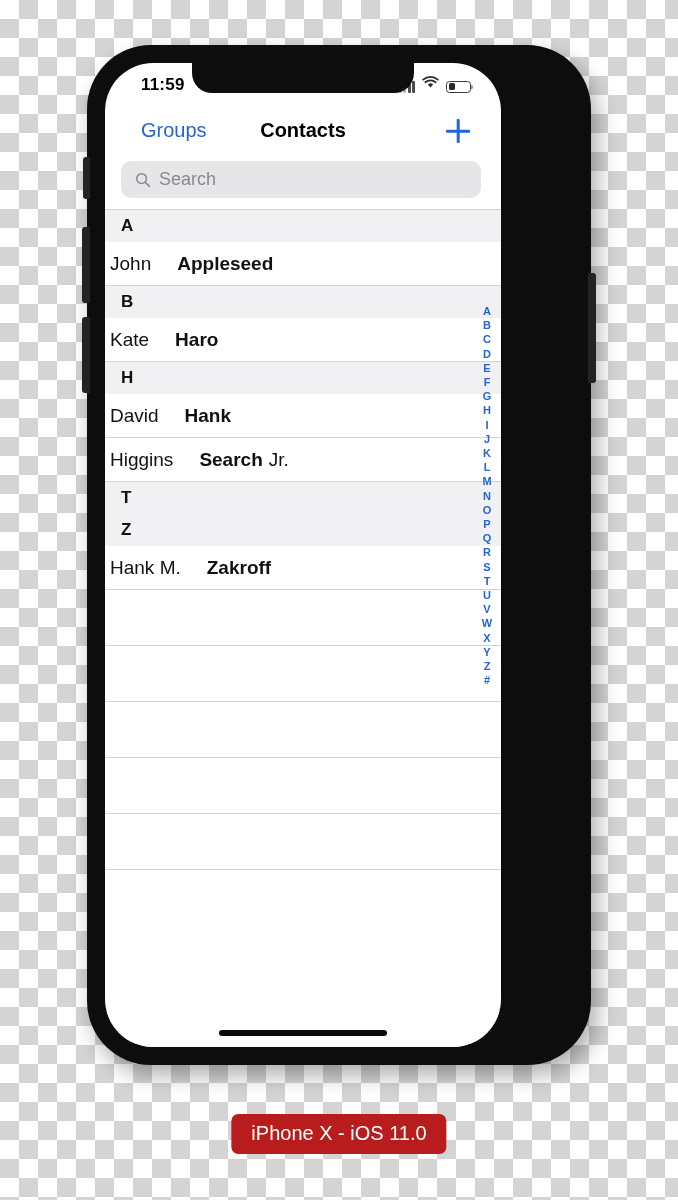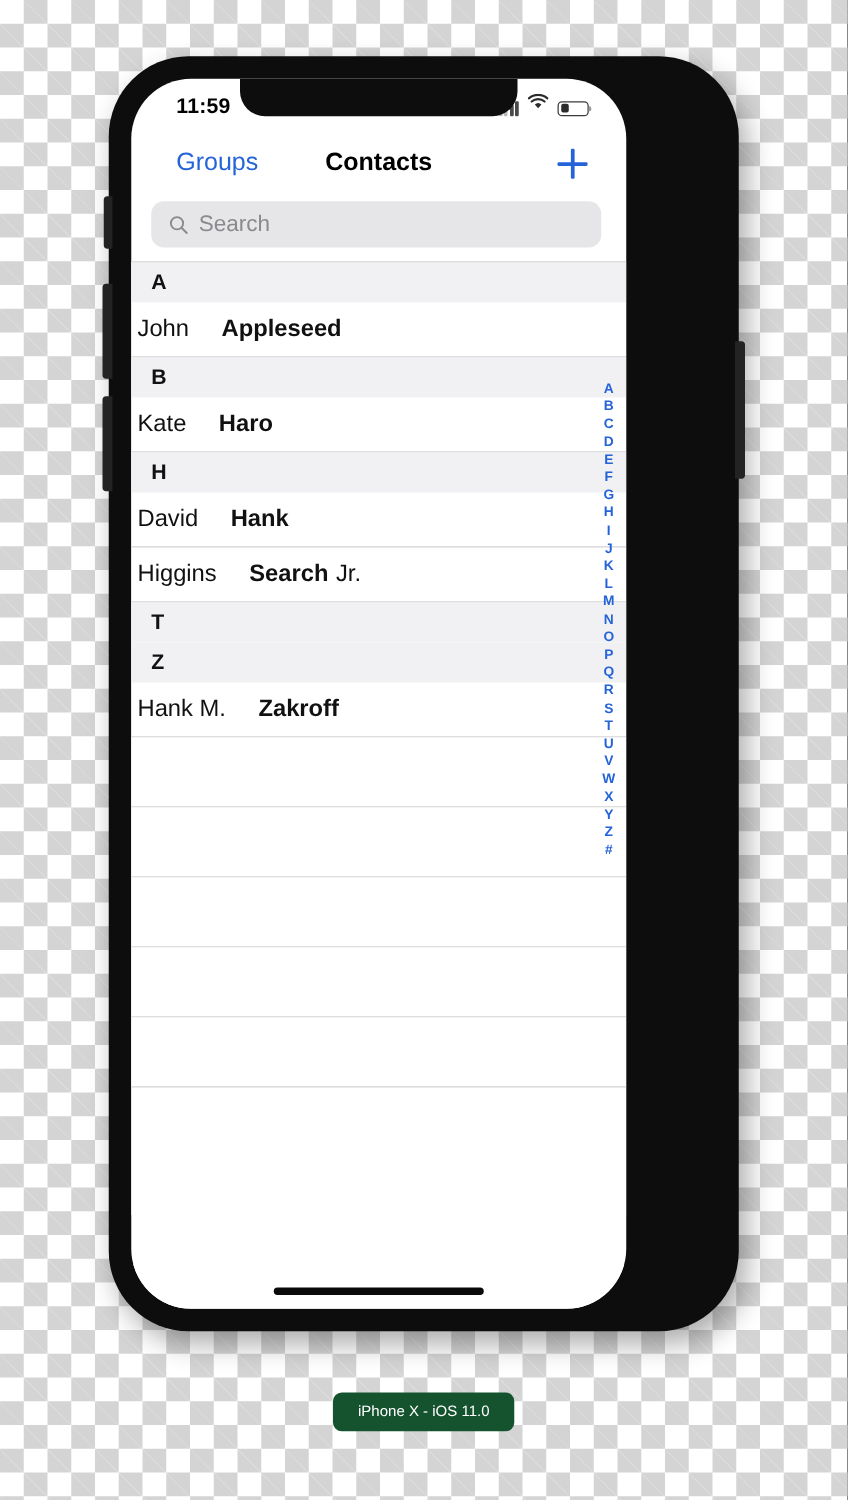--- a/index.html
+++ b/index.html
@@ -315,23 +315,23 @@
     background: #0a0a0a;
     border-radius: 3px;
   }
 
   
   #device-caption {
     position: absolute;
     left: 50%;
     transform: translateX(-50%);
     top: 1114px;
-    background: #14532d;
+    background: #b91c1c;
     color: #fff;
-    font-size: 12px;
+    font-size: 20px;
     padding: 8px 20px 9px 20px;
     border-radius: 7px;
     white-space: nowrap;
   }
 </style>
 </head>
 <body>
 
 <div id="phone-frame">
 

